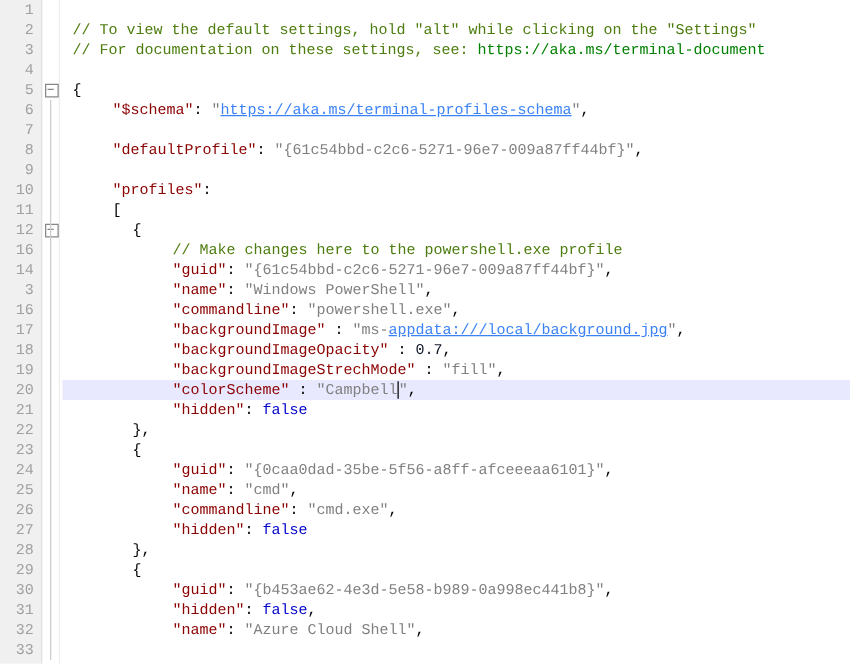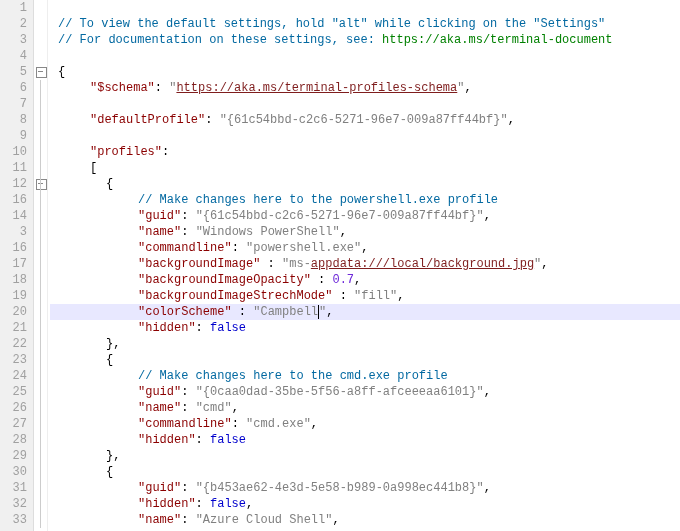--- a/index.html
+++ b/index.html
@@ -70,27 +70,27 @@
     padding-left: 2px;
     overflow: hidden;
   }
   .code .row {
     height: 16px;
     white-space: pre;
   }
   .row.hl {
     background: #e8e8ff;
   }
-  .comment { color: #0369a1; }
+  .comment { color: #4d7c0f; }
   .key { color: #8b0000; }
   .str { color: #808080; }
-  .num { color: #6d28d9; }
+  .num { color: #0f172a; }
   .kw  { color: #0000cd; }
   .link { color: #008000; }
-  .link2 { color: #7f1d1d; text-decoration: underline; }
+  .link2 { color: #3b82f6; text-decoration: underline; }
   .pun { color: #000; }
   .p8 { padding-left: 8px; }
   .p40 { padding-left: 40px; }
   .p56 { padding-left: 56px; }
   .p88 { padding-left: 88px; }
   .cursor {
     display: inline-block;
     width: 1px;
     height: 14px;
     background: #000;
@@ -161,21 +161,20 @@
     <div class="row p88"><span class="key">"guid"</span><span class="pun">: </span><span class="str">"{61c54bbd-c2c6-5271-96e7-009a87ff44bf}"</span><span class="pun">,</span></div>
     <div class="row p88"><span class="key">"name"</span><span class="pun">: </span><span class="str">"Windows PowerShell"</span><span class="pun">,</span></div>
     <div class="row p88"><span class="key">"commandline"</span><span class="pun">: </span><span class="str">"powershell.exe"</span><span class="pun">,</span></div>
     <div class="row p88"><span class="key">"backgroundImage"</span><span class="pun"> : </span><span class="str">"ms-</span><span class="link2">appdata:///local/background.jpg</span><span class="str">"</span><span class="pun">,</span></div>
     <div class="row p88"><span class="key">"backgroundImageOpacity"</span><span class="pun"> : </span><span class="num">0.7</span><span class="pun">,</span></div>
     <div class="row p88"><span class="key">"backgroundImageStrechMode"</span><span class="pun"> : </span><span class="str">"fill"</span><span class="pun">,</span></div>
     <div class="row hl p88"><span class="key">"colorScheme"</span><span class="pun"> : </span><span class="str">"Campbell</span><span class="cursor"></span><span class="str">"</span><span class="pun">,</span></div>
     <div class="row p88"><span class="key">"hidden"</span><span class="pun">: </span><span class="kw">false</span></div>
     <div class="row p56"><span class="pun">},</span></div>
     <div class="row p56"><span class="pun">{</span></div>
-    <div class="row p88"><span class="comment">// Make changes here to the cmd.exe profile</span></div>
     <div class="row p88"><span class="key">"guid"</span><span class="pun">: </span><span class="str">"{0caa0dad-35be-5f56-a8ff-afceeeaa6101}"</span><span class="pun">,</span></div>
     <div class="row p88"><span class="key">"name"</span><span class="pun">: </span><span class="str">"cmd"</span><span class="pun">,</span></div>
     <div class="row p88"><span class="key">"commandline"</span><span class="pun">: </span><span class="str">"cmd.exe"</span><span class="pun">,</span></div>
     <div class="row p88"><span class="key">"hidden"</span><span class="pun">: </span><span class="kw">false</span></div>
     <div class="row p56"><span class="pun">},</span></div>
     <div class="row p56"><span class="pun">{</span></div>
     <div class="row p88"><span class="key">"guid"</span><span class="pun">: </span><span class="str">"{b453ae62-4e3d-5e58-b989-0a998ec441b8}"</span><span class="pun">,</span></div>
     <div class="row p88"><span class="key">"hidden"</span><span class="pun">: </span><span class="kw">false</span><span class="pun">,</span></div>
     <div class="row p88"><span class="key">"name"</span><span class="pun">: </span><span class="str">"Azure Cloud Shell"</span><span class="pun">,</span></div>
   </div>

